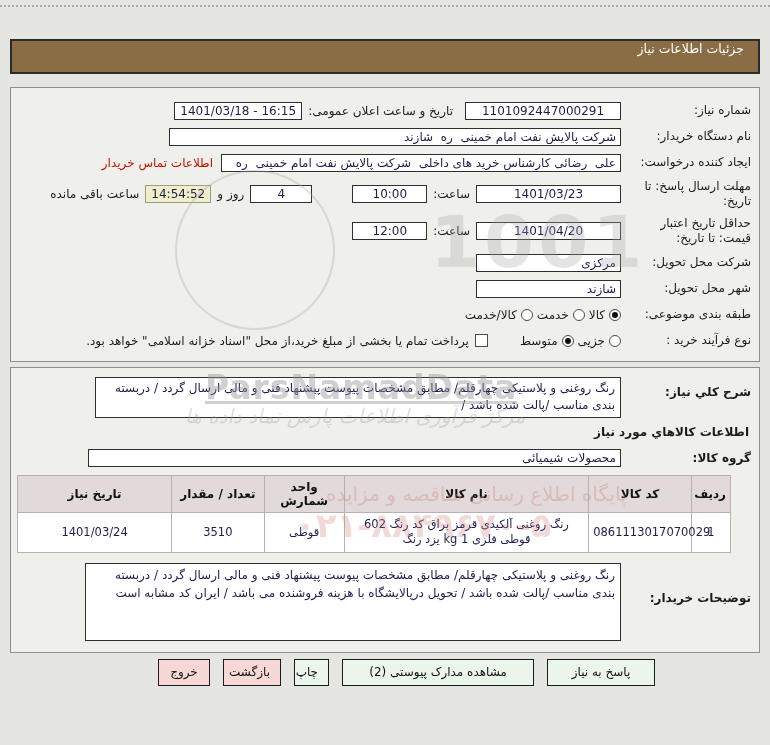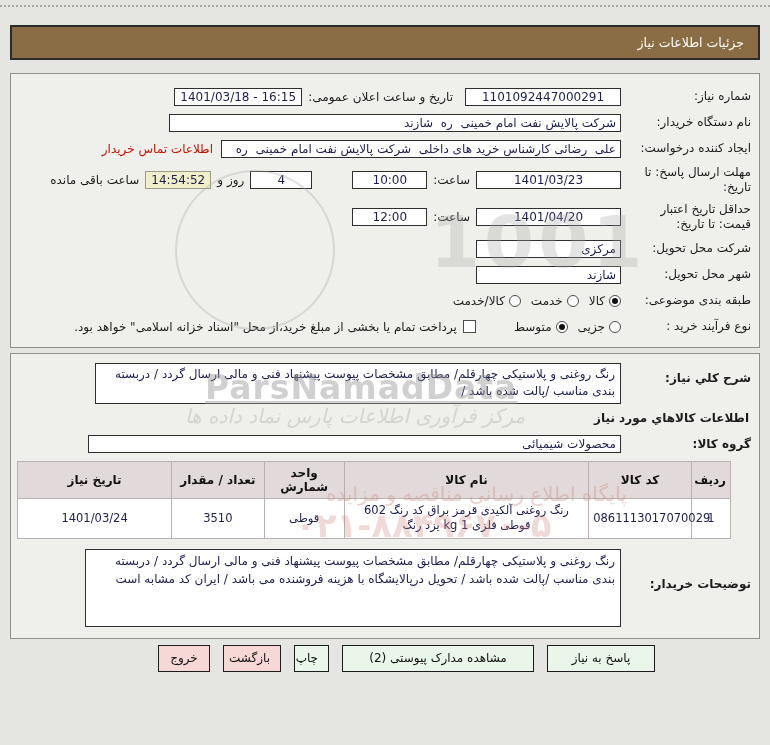--- a/index.html
+++ b/index.html
@@ -6,23 +6,23 @@
   html,body { width:770px; height:745px; }
   body {
     background:#e5e5e1;
     font-family:"DejaVu Sans", sans-serif;
     font-size:12px; color:#1c1c1c;
     position:relative; overflow:hidden; direction:rtl;
   }
   .top-dotted { border-top:2px dotted #a9a9a3; margin-top:5px; }
 
   .titlebar {
-    margin:18px 10px 0 10px; height:35px;
+    margin:32px 10px 0 10px; height:35px;
     background:#8a6c45; border:2px solid #2b2b2b;
-    color:#fff; display:flex; align-items:center;
+    color:#fff; display:flex; align-items:flex-start;
     padding:0 14px; font-size:12.5px;
   }
 
   .panel {
     margin:0 10px; border:1px solid #8f8f8f;
     background:#efefeb; padding:13px 8px 9px 8px;
     position:relative; z-index:1;
   }
   .panel1 { margin-top:13px; }
   .panel2 { margin-top:5px; padding-top:9px; }
@@ -50,21 +50,21 @@
 
   .radio {
     width:12px; height:12px; border:1px solid #4c4c4c; border-radius:50%;
     background:#fff; display:inline-block; position:relative; flex:none;
     margin-left:4px;
   }
   .radio.checked::after {
     content:''; position:absolute; left:2px; top:2px; right:2px; bottom:2px;
     background:#101010; border-radius:50%;
   }
-  .opt { display:flex; align-items:center; margin-left:10px; }
+  .opt { display:flex; align-items:center; margin-left:4px; }
   .cb {
     width:13px; height:13px; border:1px solid #4c4c4c; background:#fff;
     display:inline-block; flex:none; margin-left:6px;
   }
 
   .descbox {
     border:1px solid #2e2e2e; background:#fff; width:526px;
     padding:2px 5px; color:#1d1d4e; line-height:1.45; min-height:38px;
   }
   .remarksbox {

